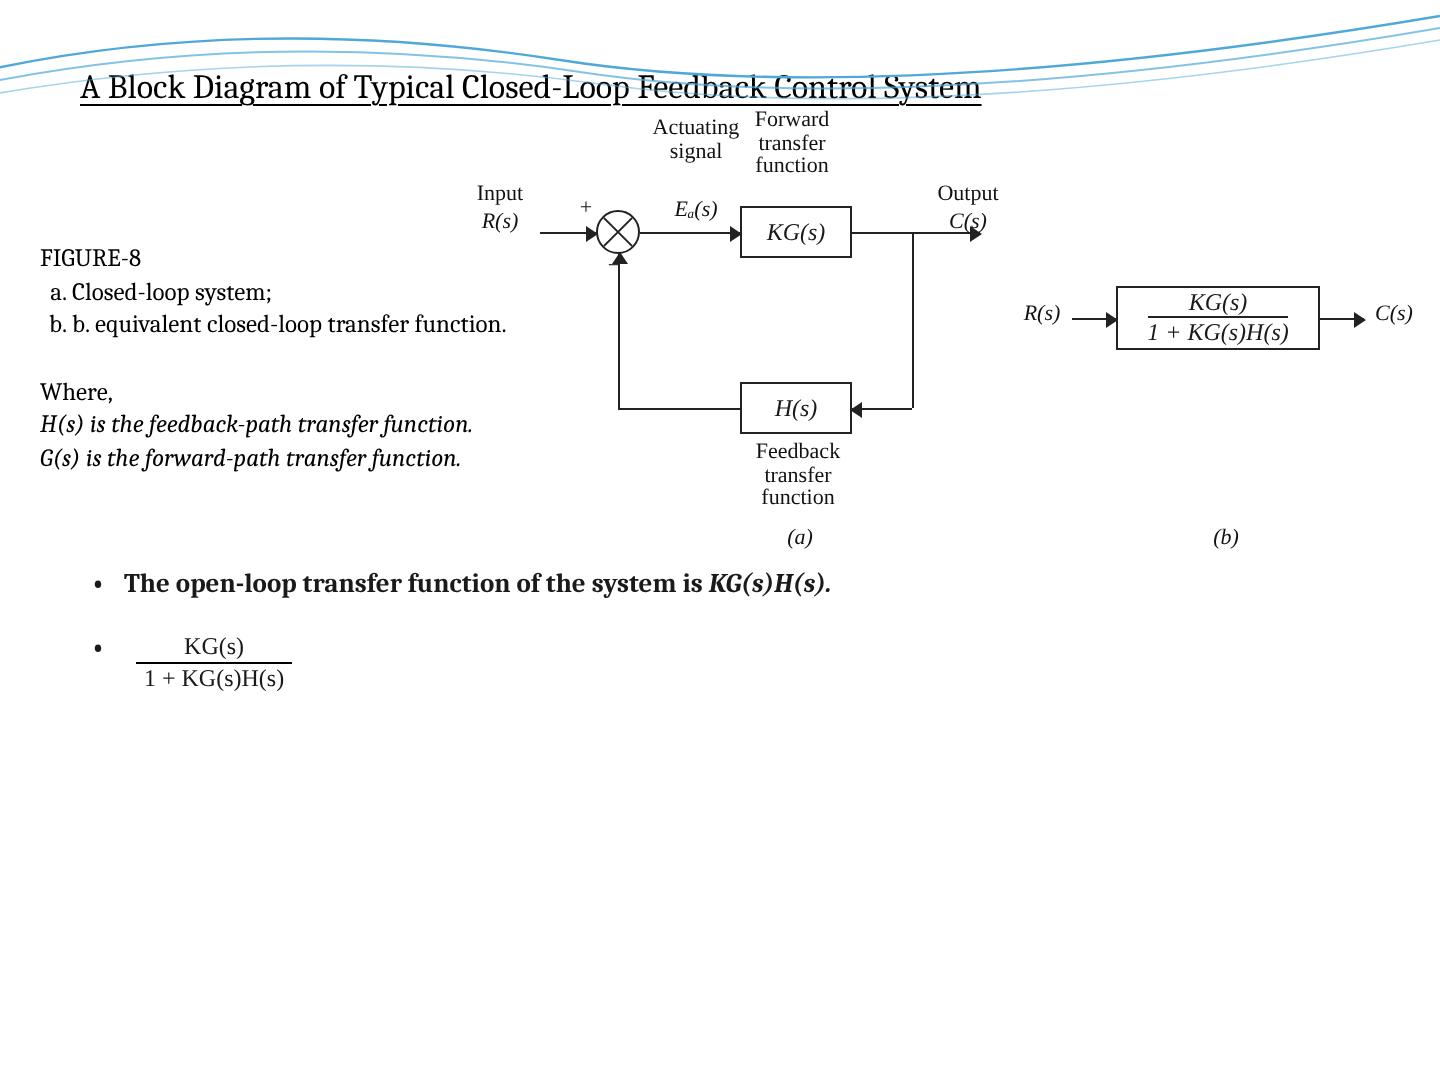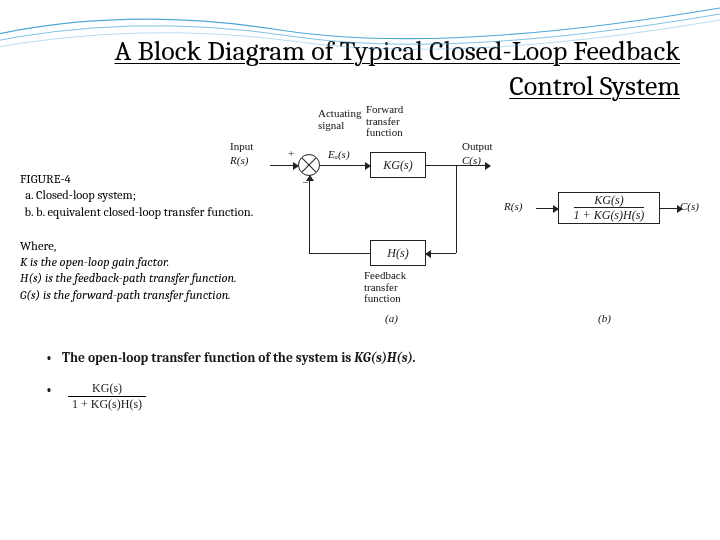--- a/index.html
+++ b/index.html
@@ -12,23 +12,23 @@
     position: relative;
     overflow: hidden;
   }
   .wave-deco {
     position: absolute;
     top: 0; left: 0;
     width: 720px; height: 60px;
     pointer-events: none;
   }
   .title {
-    font-size: 28px;
+    font-size: 17px;
     font-weight: 400;
-    text-align: right;
+    text-align: left;
     margin: 34px 40px 6px 40px;
     line-height: 1.25;
     color: #000;
     text-decoration: underline;
     text-decoration-thickness: 1px;
     text-underline-offset: 3px;
   }
   .content {
     position: relative;
     padding: 6px 20px 0 20px;
@@ -42,21 +42,21 @@
   .fig-label { margin-top: 55px; }
   .ol { margin-left: 16px; list-style: lower-alpha; }
   .where { margin-top: 18px; }
   .diagram-area {
     position: absolute;
     left: 230px; top: 0;
     width: 480px; height: 230px;
   }
   
   .dga { position: absolute; left: 0; top: 0; width: 300px; height: 220px; }
-  .dg-label { position: absolute; font: 11px 'Times New Roman', serif; color:#111; text-align:left;}
+  .dg-label { position: absolute; font: 11px 'Times New Roman', serif; color:#111; text-align:center;}
   .dg-line { position:absolute; background:#222; }
   .dg-box { position:absolute; border:1px solid #222; background:#fff; display:flex; align-items:center; justify-content:center; font:italic 12px 'Times New Roman',serif;}
   .sumcircle { position:absolute; width:22px; height:22px; border:1px solid #222; border-radius:50%; background:#fff;}
   .sumcircle::before, .sumcircle::after { content:''; position:absolute; background:#222;}
   .sumcircle::before { width:100%; height:1px; top:50%; left:0; transform:translateY(-0.5px) rotate(45deg);}
   .sumcircle::after  { width:100%; height:1px; top:50%; left:0; transform:translateY(-0.5px) rotate(-45deg);}
   .arrow-r::after { content:''; position:absolute; right:-1px; top:50%; transform:translateY(-50%); border-left:6px solid #222; border-top:4px solid transparent; border-bottom:4px solid transparent;}
   .arrow-l::after { content:''; position:absolute; left:-1px; top:50%; transform:translateY(-50%); border-right:6px solid #222; border-top:4px solid transparent; border-bottom:4px solid transparent;}
   .arrow-u::after { content:''; position:absolute; left:50%; top:-1px; transform:translateX(-50%); border-bottom:6px solid #222; border-left:4px solid transparent; border-right:4px solid transparent;}
   
@@ -77,28 +77,27 @@
   <path d="M-20,38 Q120,5 280,30 T720,8" stroke="#4fa8d8" stroke-width="1.2" fill="none"></path>
   <path d="M-20,44 Q130,12 290,36 T720,14" stroke="#4fa8d8" stroke-width="1" fill="none" opacity="0.7"></path>
   <path d="M-20,50 Q140,20 300,42 T720,20" stroke="#4fa8d8" stroke-width="0.8" fill="none" opacity="0.5"></path>
 </svg>
 
 <h1 class="title">A Block Diagram of Typical Closed-Loop Feedback Control System</h1>
 
 <div class="content">
 
   <div class="left-text">
-    <div class="fig-label">FIGURE-4</div>
+    <div class="fig-label">FIGURE-8</div>
     <ol class="ol">
       <li>Closed-loop system;</li>
       <li>b. equivalent closed-loop transfer function.</li>
     </ol>
     <div class="where">
       <div>Where,</div>
-      <div><i>K is the open-loop gain factor.</i></div>
       <div><i>H(s) is the feedback-path transfer function.</i></div>
       <div><i>G(s) is the forward-path transfer function.</i></div>
     </div>
   </div>
 
   <div class="diagram-area">
 
     <div class="dga">
       <div class="dg-label" style="left:0;top:30px;width:40px">Input</div>
       <div class="dg-label" style="left:0;top:44px;width:40px;font-style:italic">R(s)</div>

